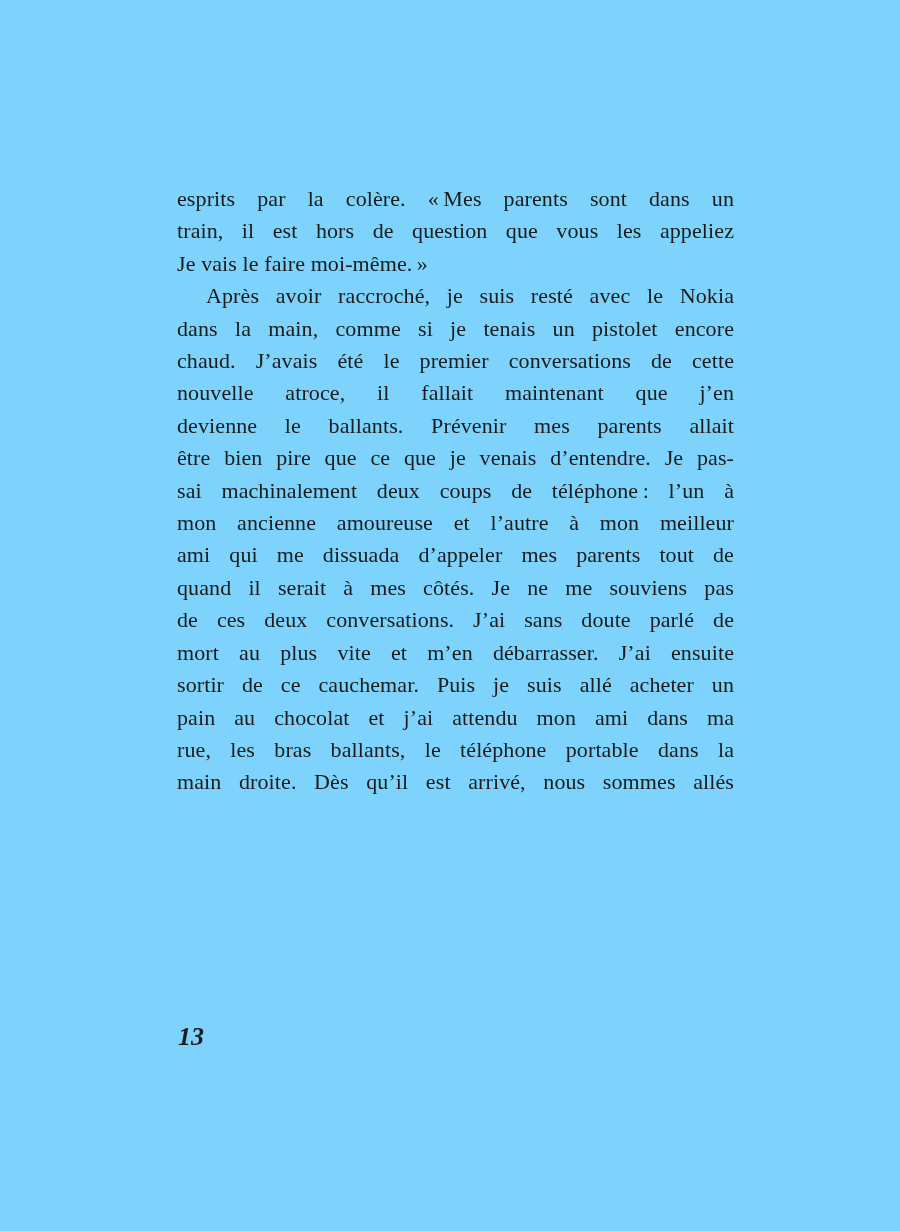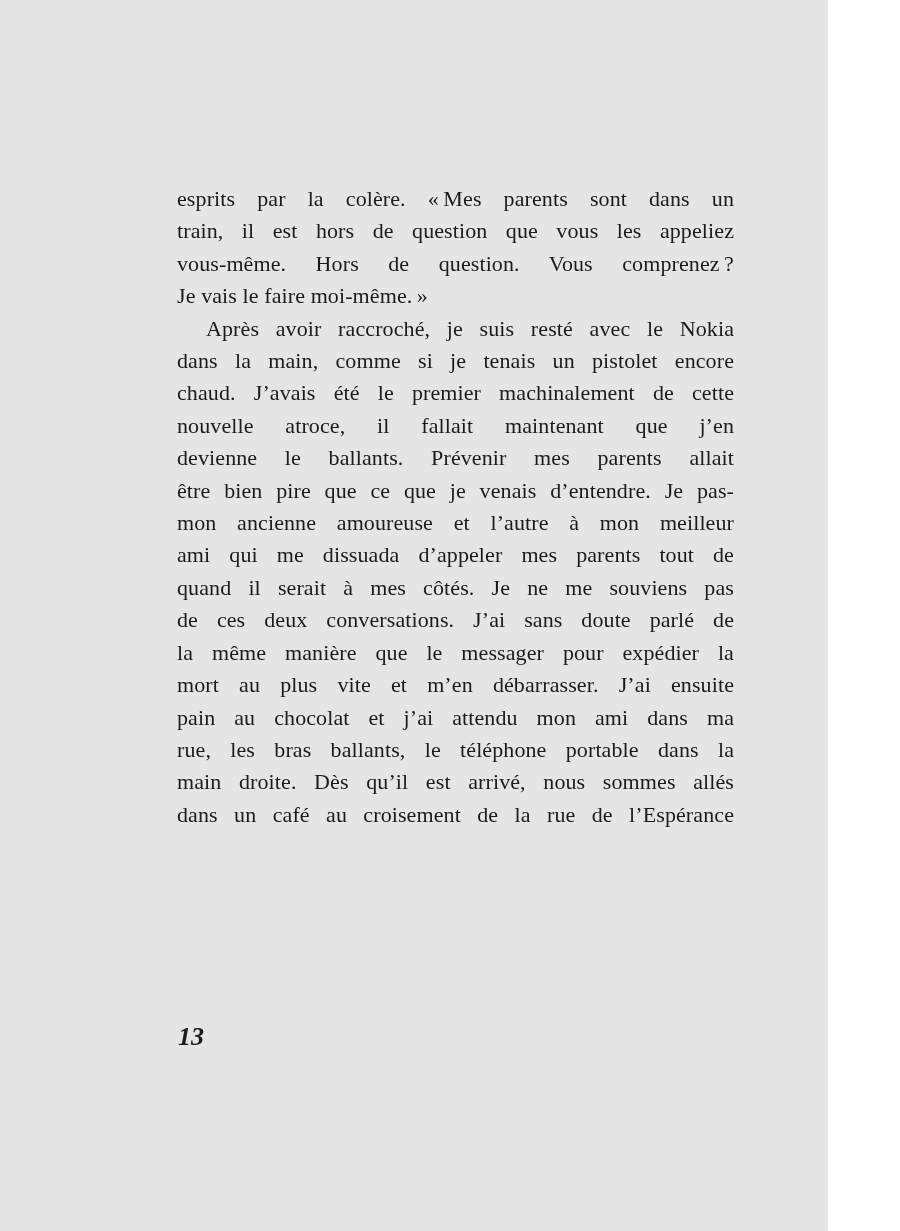--- a/index.html
+++ b/index.html
@@ -2,23 +2,23 @@
 <html><head>
 <meta charset="utf-8">
 <style>
   html, body {
     margin: 0;
     padding: 0;
     background: #ffffff;
   }
   .book-page {
     position: relative;
-    width: 828px;
+    width: 900px;
     height: 1231px;
-    background: #e5e5e5;
+    background: #7dd3fc;
     font-family: "Liberation Serif", "DejaVu Serif", serif;
     color: #1b1b1b;
     overflow: hidden;
   }
   .text-block {
     position: absolute;
     left: 177px;
     top: 183px;
     width: 557px;
   }
@@ -47,34 +47,33 @@
   }
 </style>
 </head>
 <body>
 
 <div class="book-page">
   <div class="text-block">
 
     <div class="text-line">esprits par la colère. « Mes parents sont dans un</div>
     <div class="text-line">train, il est hors de question que vous les appeliez</div>
-    <div class="text-line">vous-même. Hors de question. Vous comprenez ?</div>
     <div class="text-line para-last">Je vais le faire moi-même. »</div>
 
     <div class="text-line indent">Après avoir raccroché, je suis resté avec le Nokia</div>
     <div class="text-line">dans la main, comme si je tenais un pistolet encore</div>
-    <div class="text-line">chaud. J’avais été le premier machinalement de cette</div>
+    <div class="text-line">chaud. J’avais été le premier conversations de cette</div>
     <div class="text-line">nouvelle atroce, il fallait maintenant que j’en</div>
     <div class="text-line">devienne le ballants. Prévenir mes parents allait</div>
     <div class="text-line">être bien pire que ce que je venais d’entendre. Je pas-</div>
+    <div class="text-line">sai machinalement deux coups de téléphone : l’un à</div>
     <div class="text-line">mon ancienne amoureuse et l’autre à mon meilleur</div>
     <div class="text-line">ami qui me dissuada d’appeler mes parents tout de</div>
     <div class="text-line">quand il serait à mes côtés. Je ne me souviens pas</div>
     <div class="text-line">de ces deux conversations. J’ai sans doute parlé de</div>
-    <div class="text-line">la même manière que le messager pour expédier la</div>
     <div class="text-line">mort au plus vite et m’en débarrasser. J’ai ensuite</div>
+    <div class="text-line">sortir de ce cauchemar. Puis je suis allé acheter un</div>
     <div class="text-line">pain au chocolat et j’ai attendu mon ami dans ma</div>
     <div class="text-line">rue, les bras ballants, le téléphone portable dans la</div>
     <div class="text-line">main droite. Dès qu’il est arrivé, nous sommes allés</div>
-    <div class="text-line">dans un café au croisement de la rue de l’Espérance</div>
   </div>
   <div class="folio">13</div>
 </div>
 
 </body></html>

